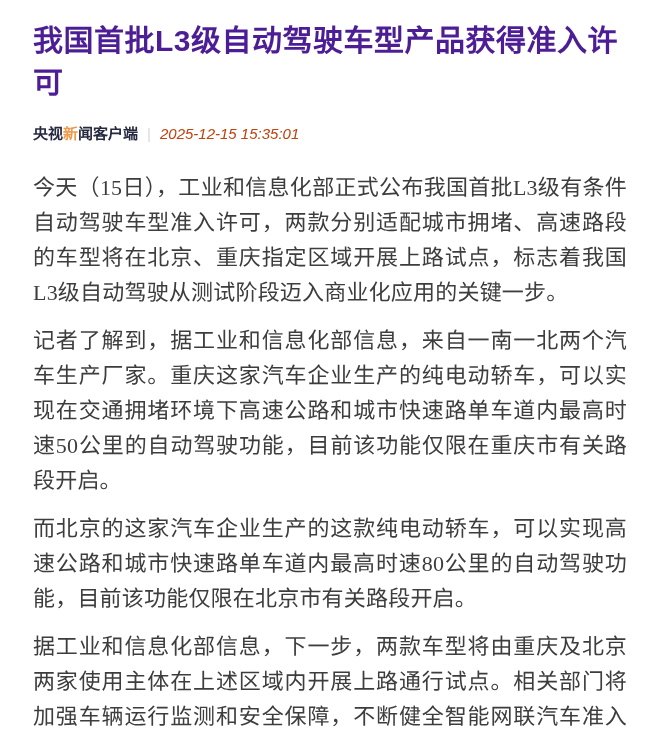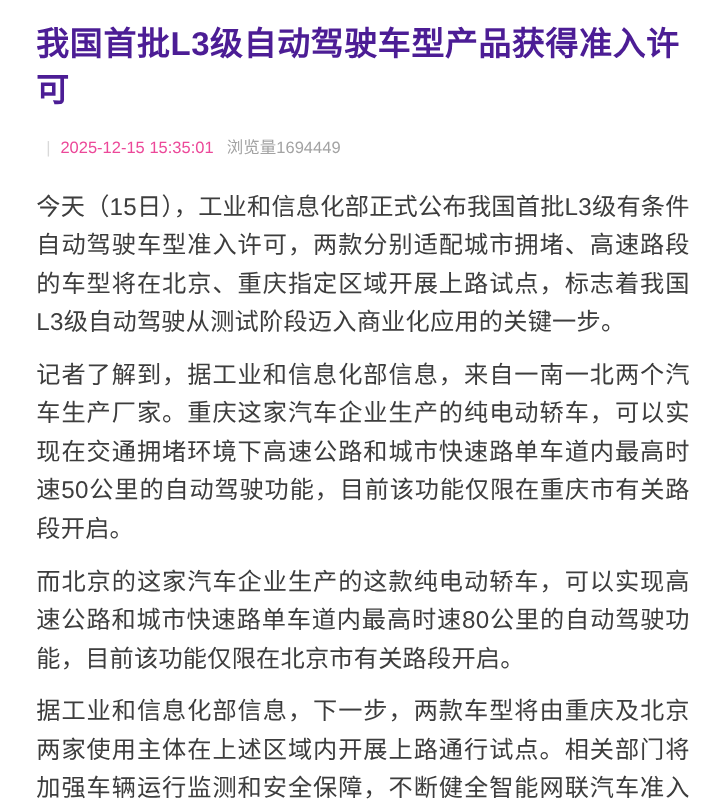--- a/index.html
+++ b/index.html
@@ -40,49 +40,51 @@
   }
   .source .hl {
     color: #ec9a4f;
   }
   .sep {
     color: #d9d9d9;
     margin: 0 9px;
     font-weight: 400;
   }
   .time {
-    color: #ec4899;
+    color: #c2410c;
+    font-style: italic;
   }
   .views {
     color: #a3a3a3;
     margin-left: 12px;
   }
   .body {
     margin-top: 27px;
   }
   .para {
     margin: 0 0 13px 0;
     font-size: 22px;
     line-height: 35px;
     color: #3d3d3d;
     text-align: justify;
     letter-spacing: 0.2px;
+    font-family: Liberation Serif, serif;
   }
 </style>
 </head>
 <body>
 
 <div class="article">
 
   <h1 class="article-title">我国首批L3级自动驾驶车型产品获得准入许可</h1>
 
   <div class="meta">
+    <span class="source"><span>央视</span><span class="hl">新</span><span>闻客户端</span></span>
     <span class="sep">|</span>
     <span class="time">2025-12-15 15:35:01</span>
-    <span class="views"><span>浏览量</span><span>1694449</span></span>
   </div>
 
   <div class="body">
     <p class="para">今天（15日），工业和信息化部正式公布我国首批L3级有条件自动驾驶车型准入许可，两款分别适配城市拥堵、高速路段的车型将在北京、重庆指定区域开展上路试点，标志着我国L3级自动驾驶从测试阶段迈入商业化应用的关键一步。</p>
     <p class="para">记者了解到，据工业和信息化部信息，来自一南一北两个汽车生产厂家。重庆这家汽车企业生产的纯电动轿车，可以实现在交通拥堵环境下高速公路和城市快速路单车道内最高时速50公里的自动驾驶功能，目前该功能仅限在重庆市有关路段开启。</p>
     <p class="para">而北京的这家汽车企业生产的这款纯电动轿车，可以实现高速公路和城市快速路单车道内最高时速80公里的自动驾驶功能，目前该功能仅限在北京市有关路段开启。</p>
     <p class="para">据工业和信息化部信息，下一步，两款车型将由重庆及北京两家使用主体在上述区域内开展上路通行试点。相关部门将加强车辆运行监测和安全保障，不断健全智能网联汽车准入管理和标准法规体系，推动我国智能网联新能源汽车产业高质量发展。</p>
 
   </div>
 

